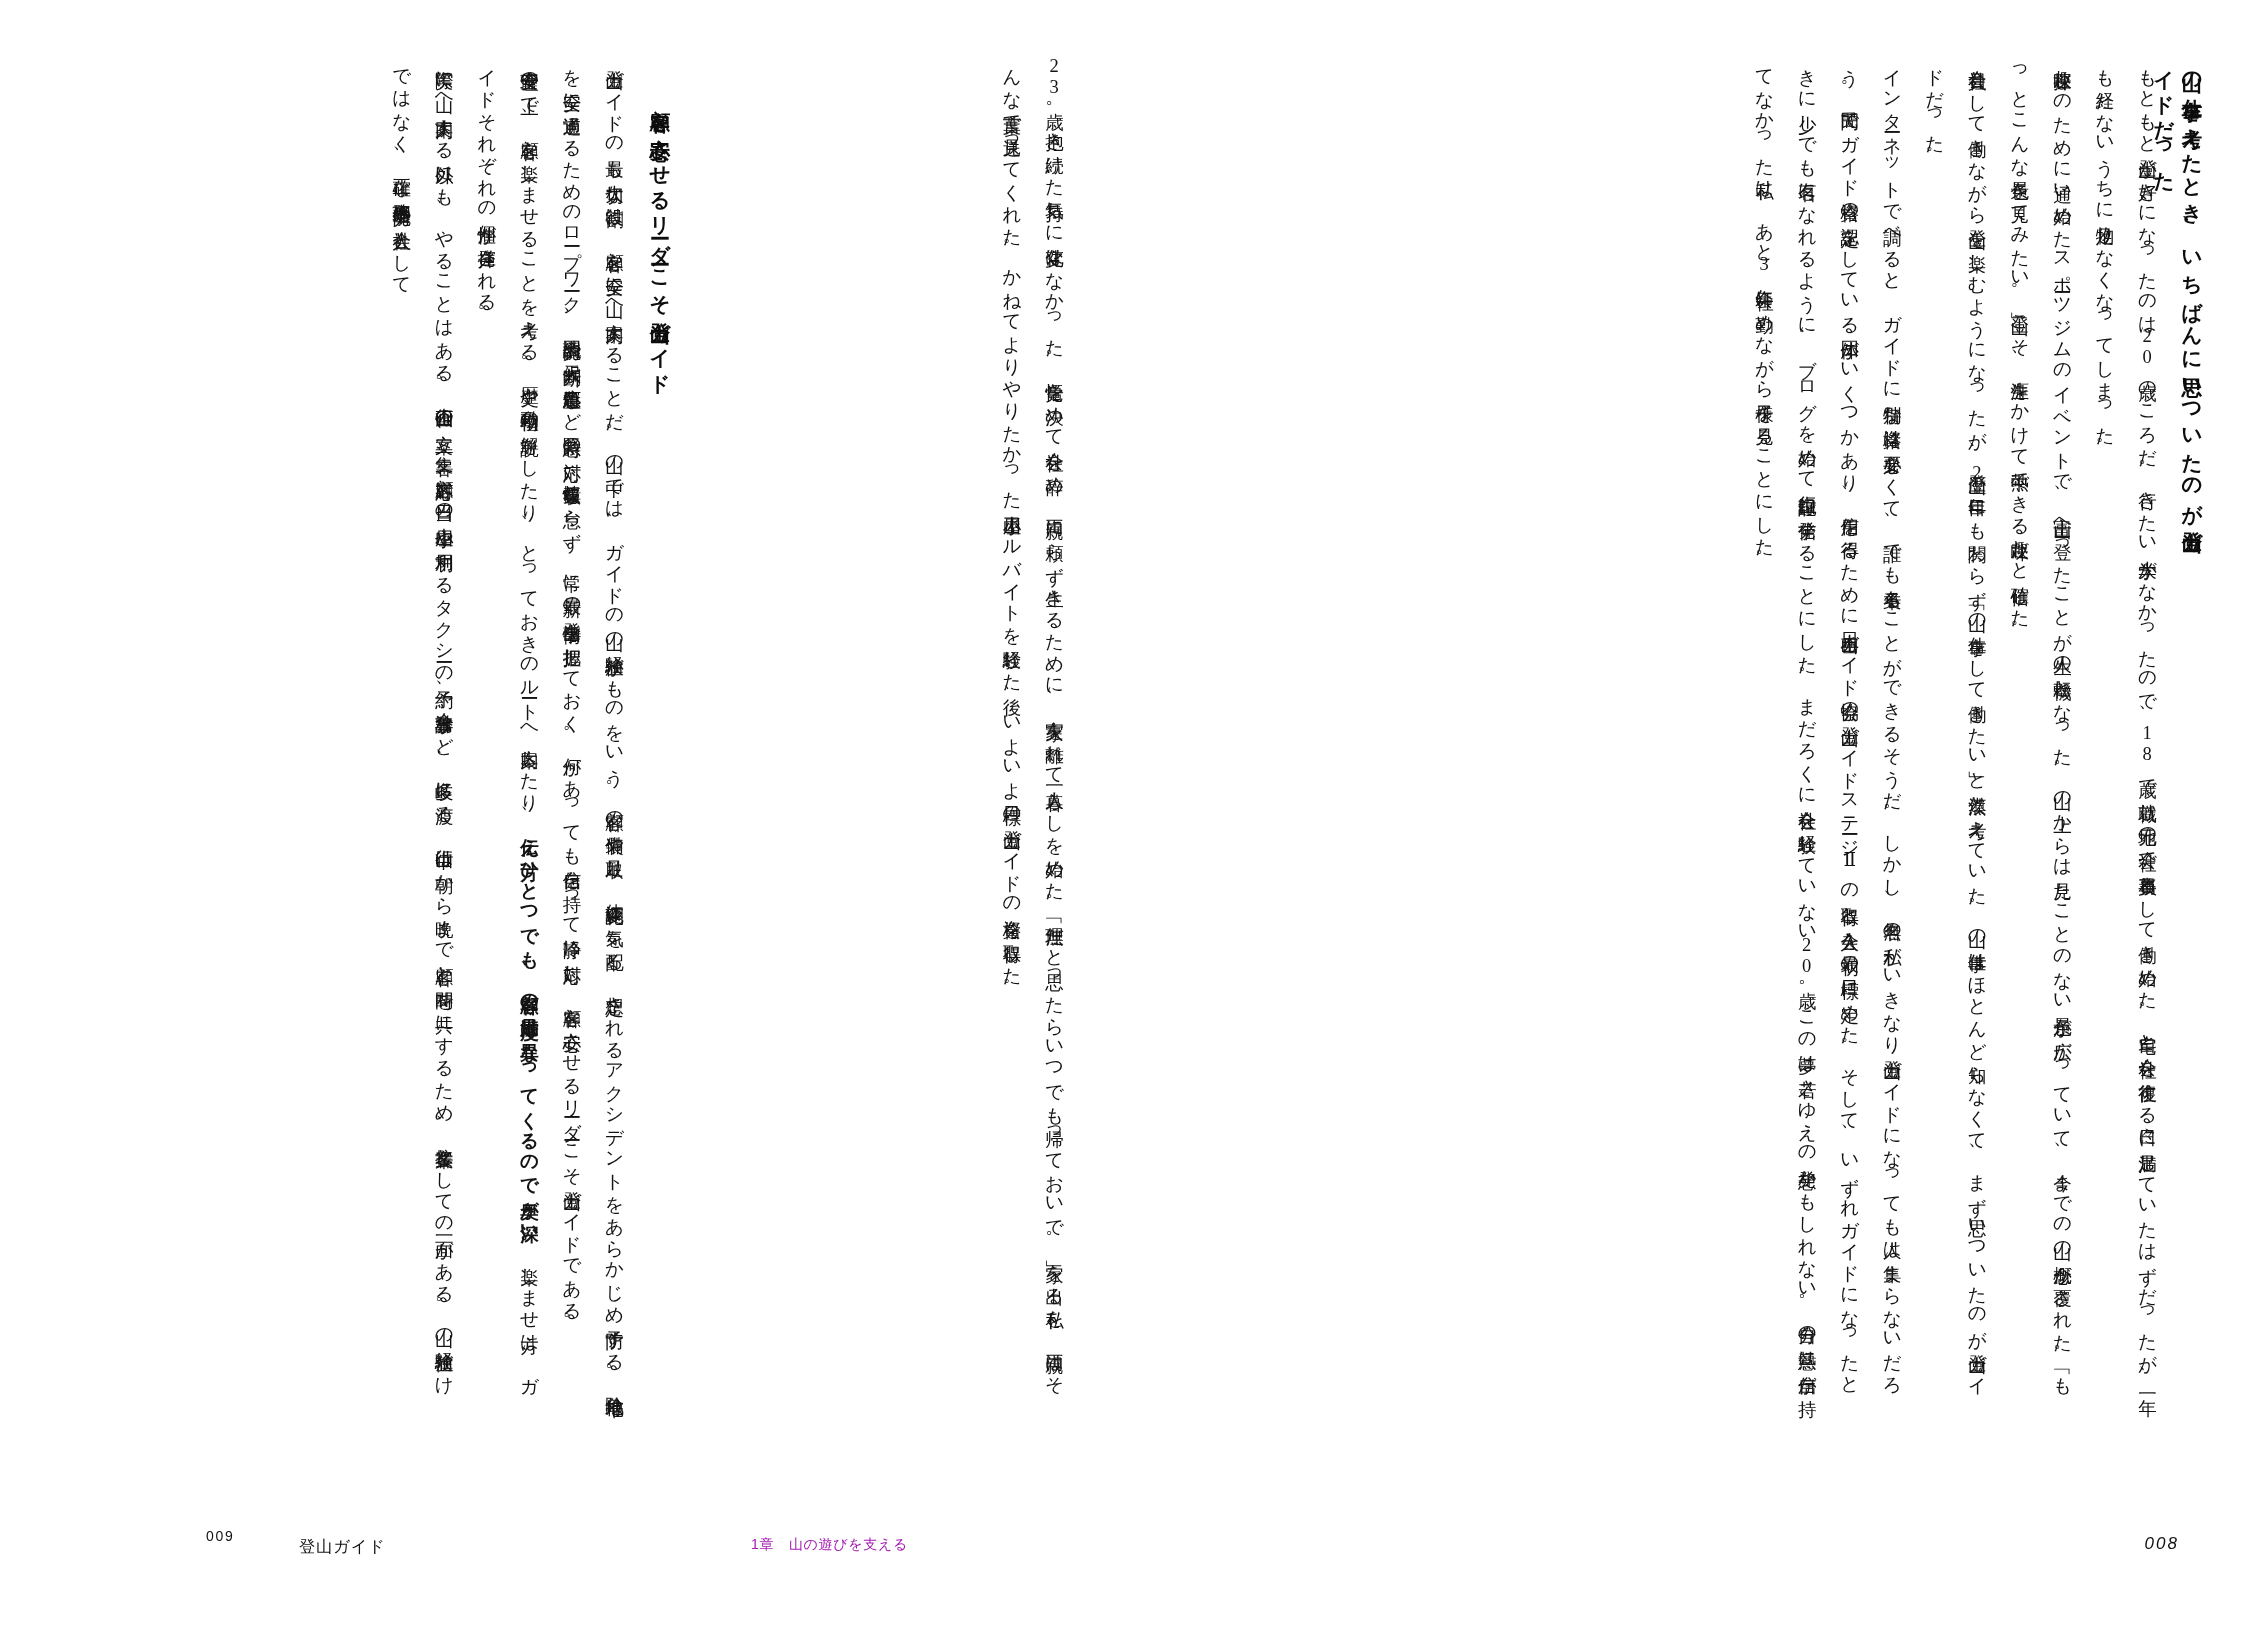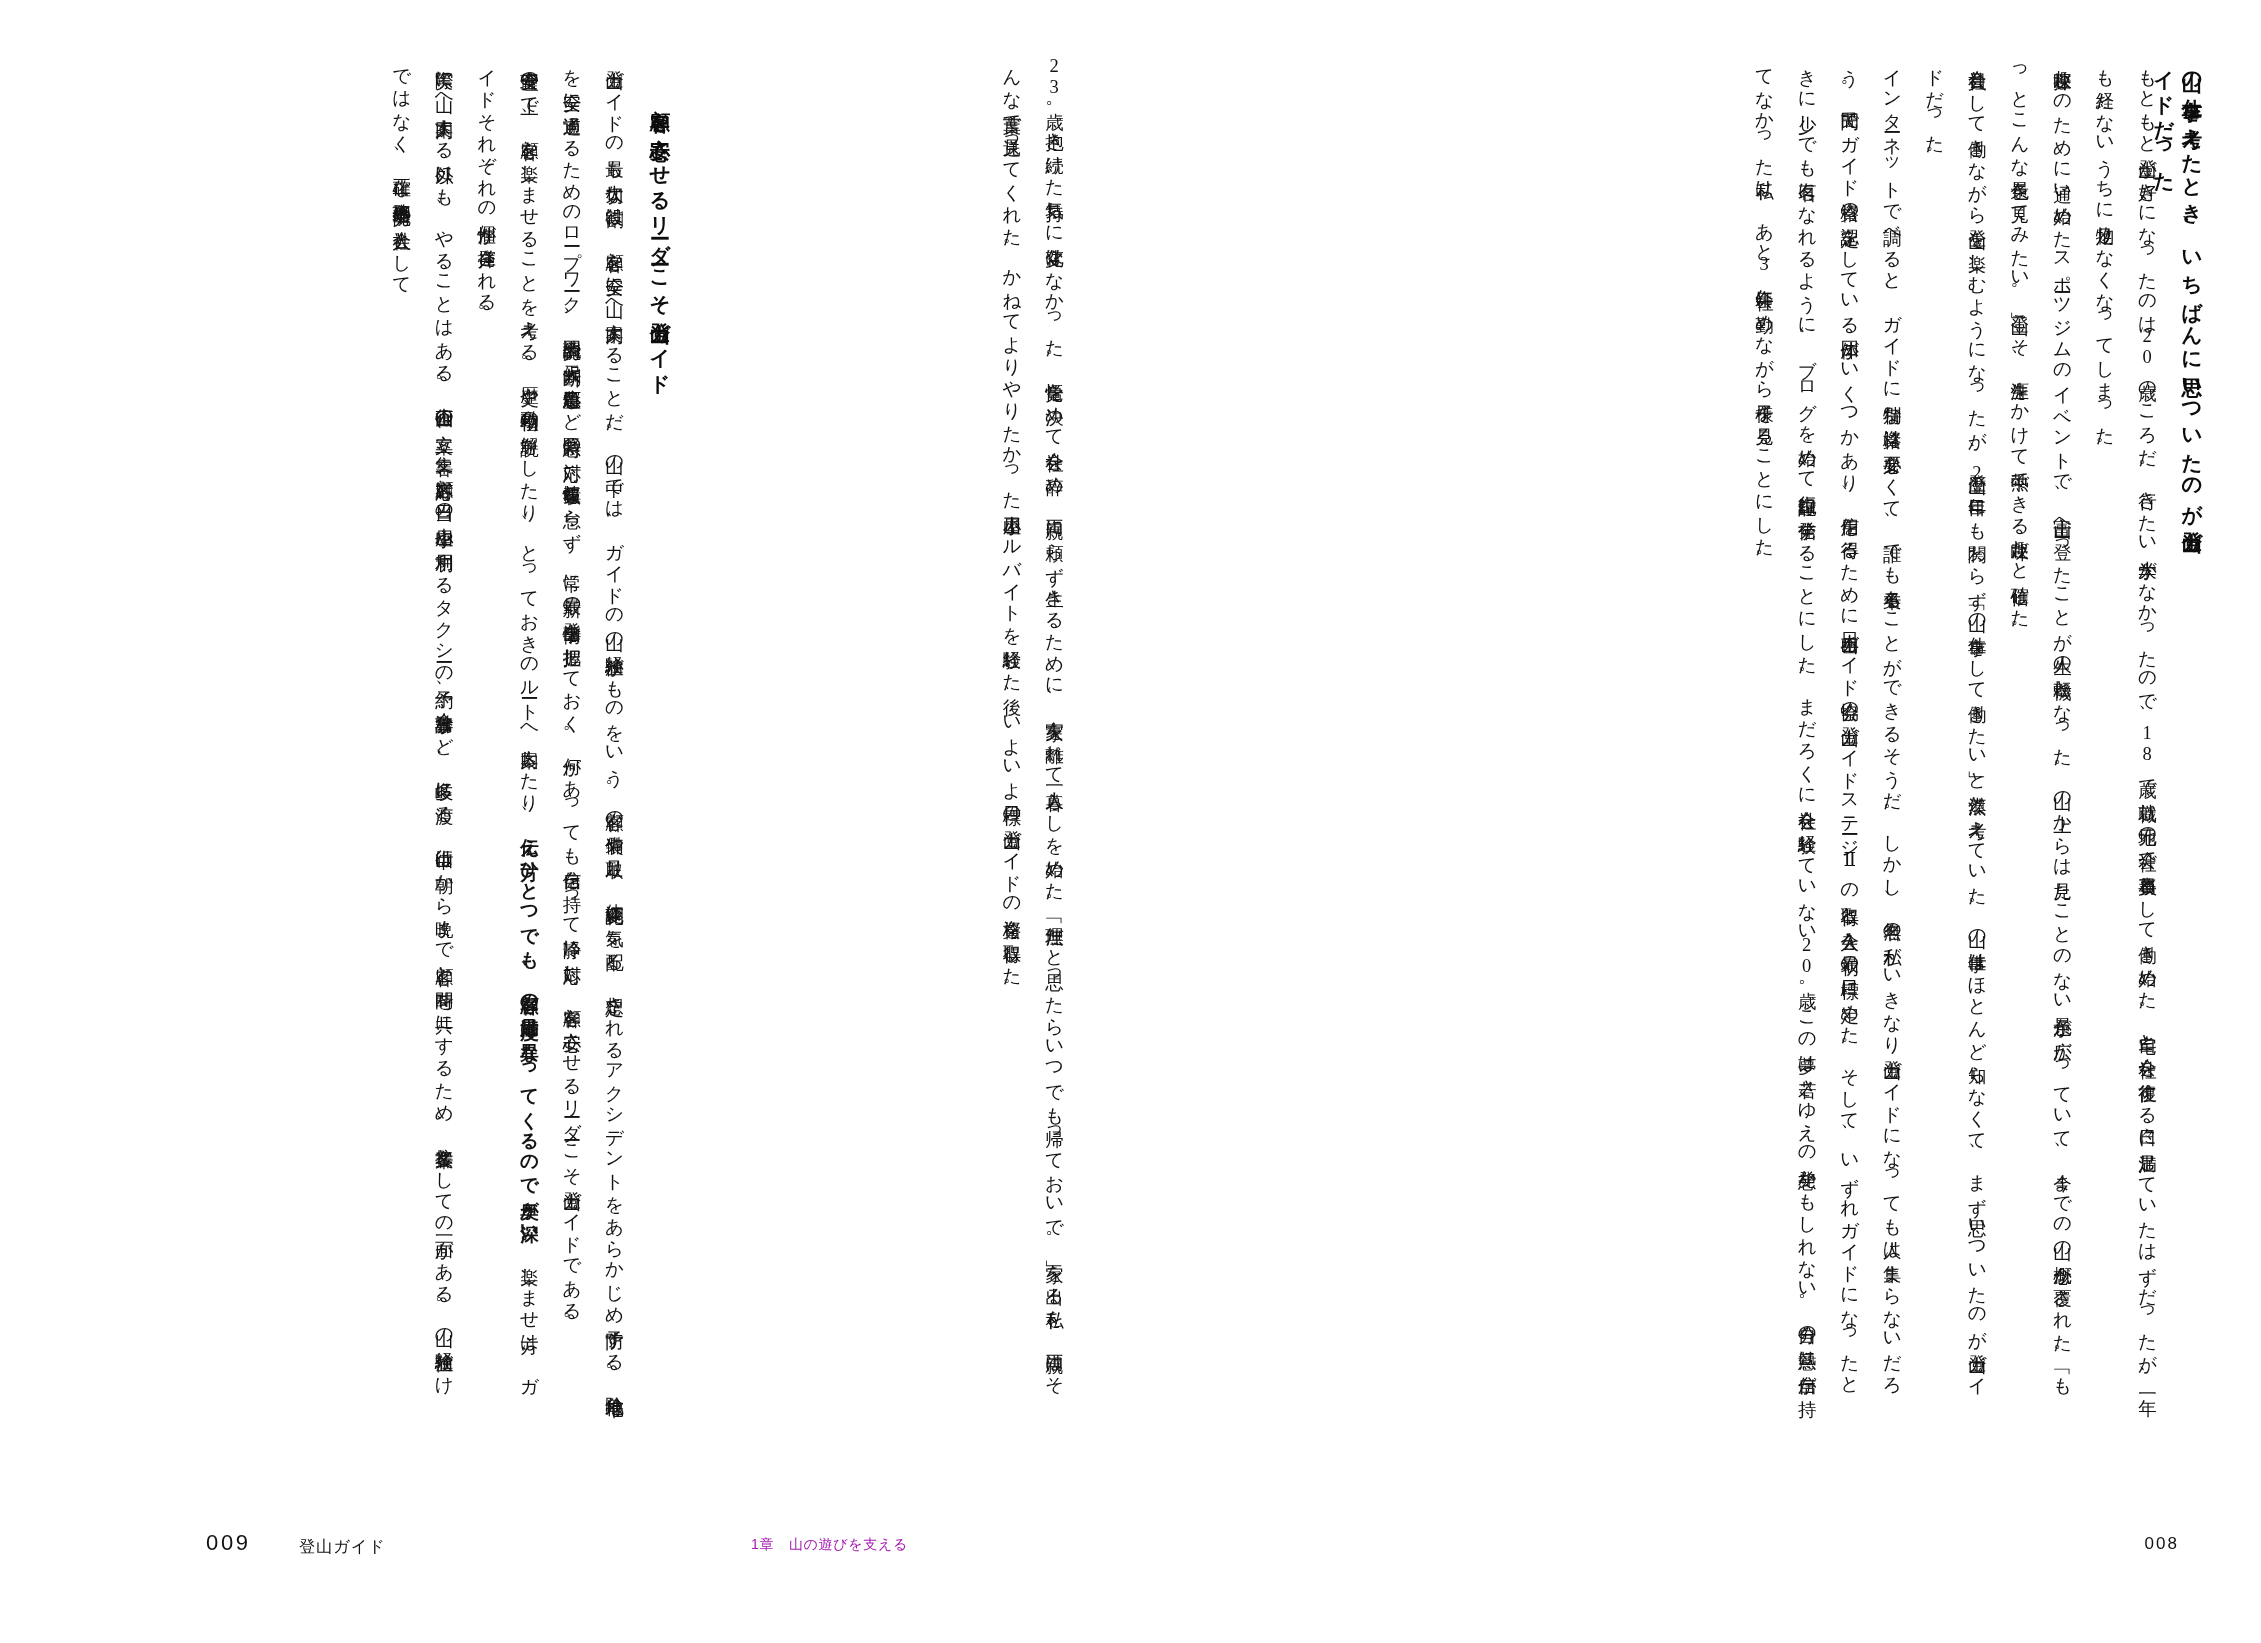--- a/index.html
+++ b/index.html
@@ -96,29 +96,30 @@
   }
   .bold-run { font-weight: 700; }
   #r-folio {
     position: absolute;
     right: 83px;
     bottom: 90px;
     font-family: "Liberation Sans", "DejaVu Sans", sans-serif;
     font-size: 17px;
     letter-spacing: 0.12em;
     color: #111;
+    font-style: italic;
   }
 
   
   #l-folio {
     position: absolute;
     left: 206px;
-    bottom: 88px;
+    bottom: 100px;
     font-family: "Liberation Sans", "DejaVu Sans", sans-serif;
-    font-size: 22px;
+    font-size: 14px;
     letter-spacing: 0.12em;
     color: #111;
   }
   #l-running-title {
     position: absolute;
     left: 299px;
     bottom: 86px;
     font-family: "Liberation Sans", "DejaVu Sans", sans-serif;
     font-size: 16.3px;
     letter-spacing: 0.05em;

